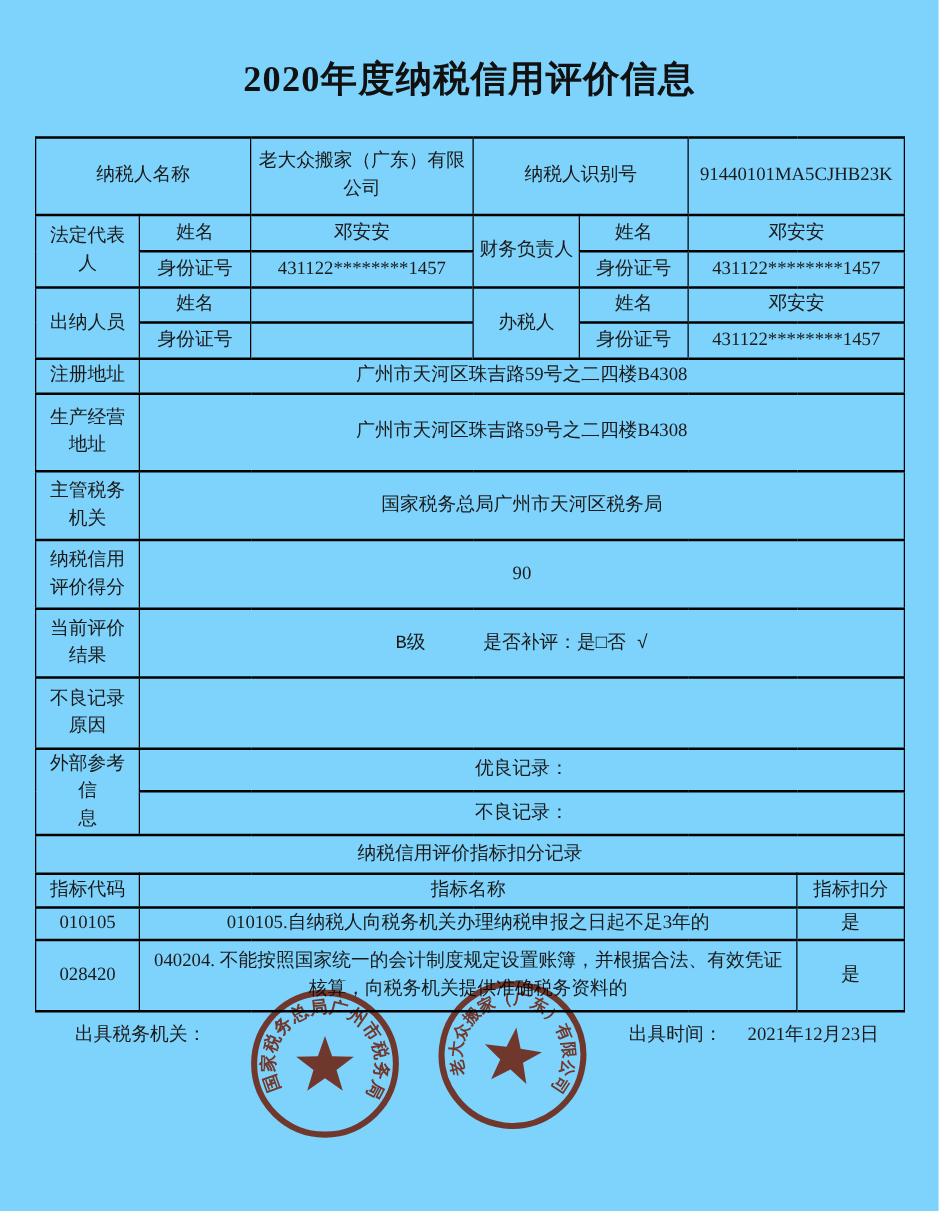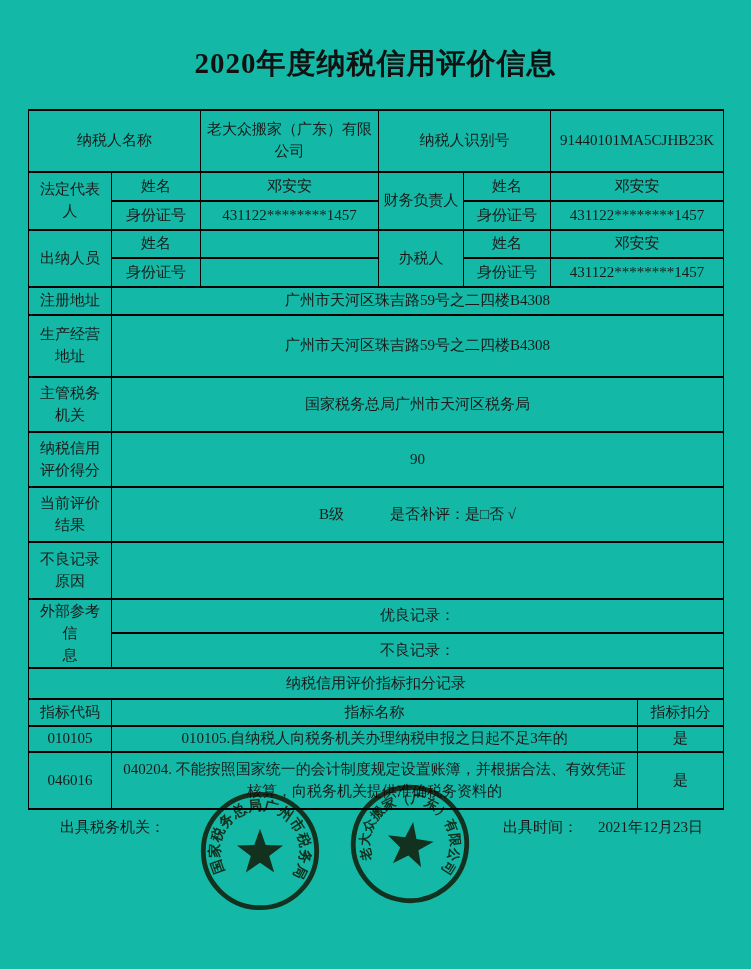--- a/index.html
+++ b/index.html
@@ -1,19 +1,19 @@
 <!DOCTYPE html>
 <html><head>
 <meta charset="utf-8">
 <style>
   html,body{margin:0;padding:0;background:#fff;}
   .page{
     position:relative;
     width:751px;height:969px;
-    background:#14b8a6;
+    background:#7dd3fc;
     font-family:"Liberation Serif","DejaVu Serif",serif;
     color:#1a1a1a;
     overflow:hidden;
   }
   .doc-title{
     margin:0;padding-top:44px;
     text-align:center;
     font-size:29px;font-weight:bold;
     letter-spacing:1px;
     color:#111;
@@ -31,21 +31,21 @@
     border-bottom-width:2px;
     text-align:center;
     vertical-align:middle;
     padding:1px 4px;
     overflow:hidden;
     line-height:1.45;
   }
   td.pre{white-space:pre-line;}
   td.left{text-align:left;padding-left:6px;}
   td.valwide{padding:1px 10px;}
-  .result-line{display:flex;justify-content:center;align-items:flex-start;gap:46px;}
+  .result-line{display:flex;justify-content:center;align-items:flex-start;gap:46px;font-family:Liberation Mono, monospace;}
   .footer-line{
     display:flex;justify-content:space-between;align-items:flex-start;
     padding:8px 48px 0 60px;
     font-size:15px;
   }
   .issue-time{display:flex;gap:20px;margin-left:47px;}
   .stamp{
     position:absolute;width:126px;height:126px;
     opacity:.92;mix-blend-mode:multiply;pointer-events:none;
   }
@@ -162,21 +162,21 @@
       <td>指标代码</td>
       <td colspan="5">指标名称</td>
       <td>指标扣分</td>
     </tr>
     <tr style="height:18px">
       <td>010105</td>
       <td colspan="5">010105.自纳税人向税务机关办理纳税申报之日起不足3年的</td>
       <td>是</td>
     </tr>
     <tr style="height:57px">
-      <td>046016</td>
+      <td>028420</td>
       <td colspan="5">040204. 不能按照国家统一的会计制度规定设置账簿，并根据合法、有效凭证核算，向税务机关提供准确税务资料的</td>
       <td>是</td>
     </tr>
   </tbody>
     </table>
 
   <div class="footer-line">
     <span>出具税务机关：</span>
     <span class="issue-time">
       <span>出具时间：</span>

